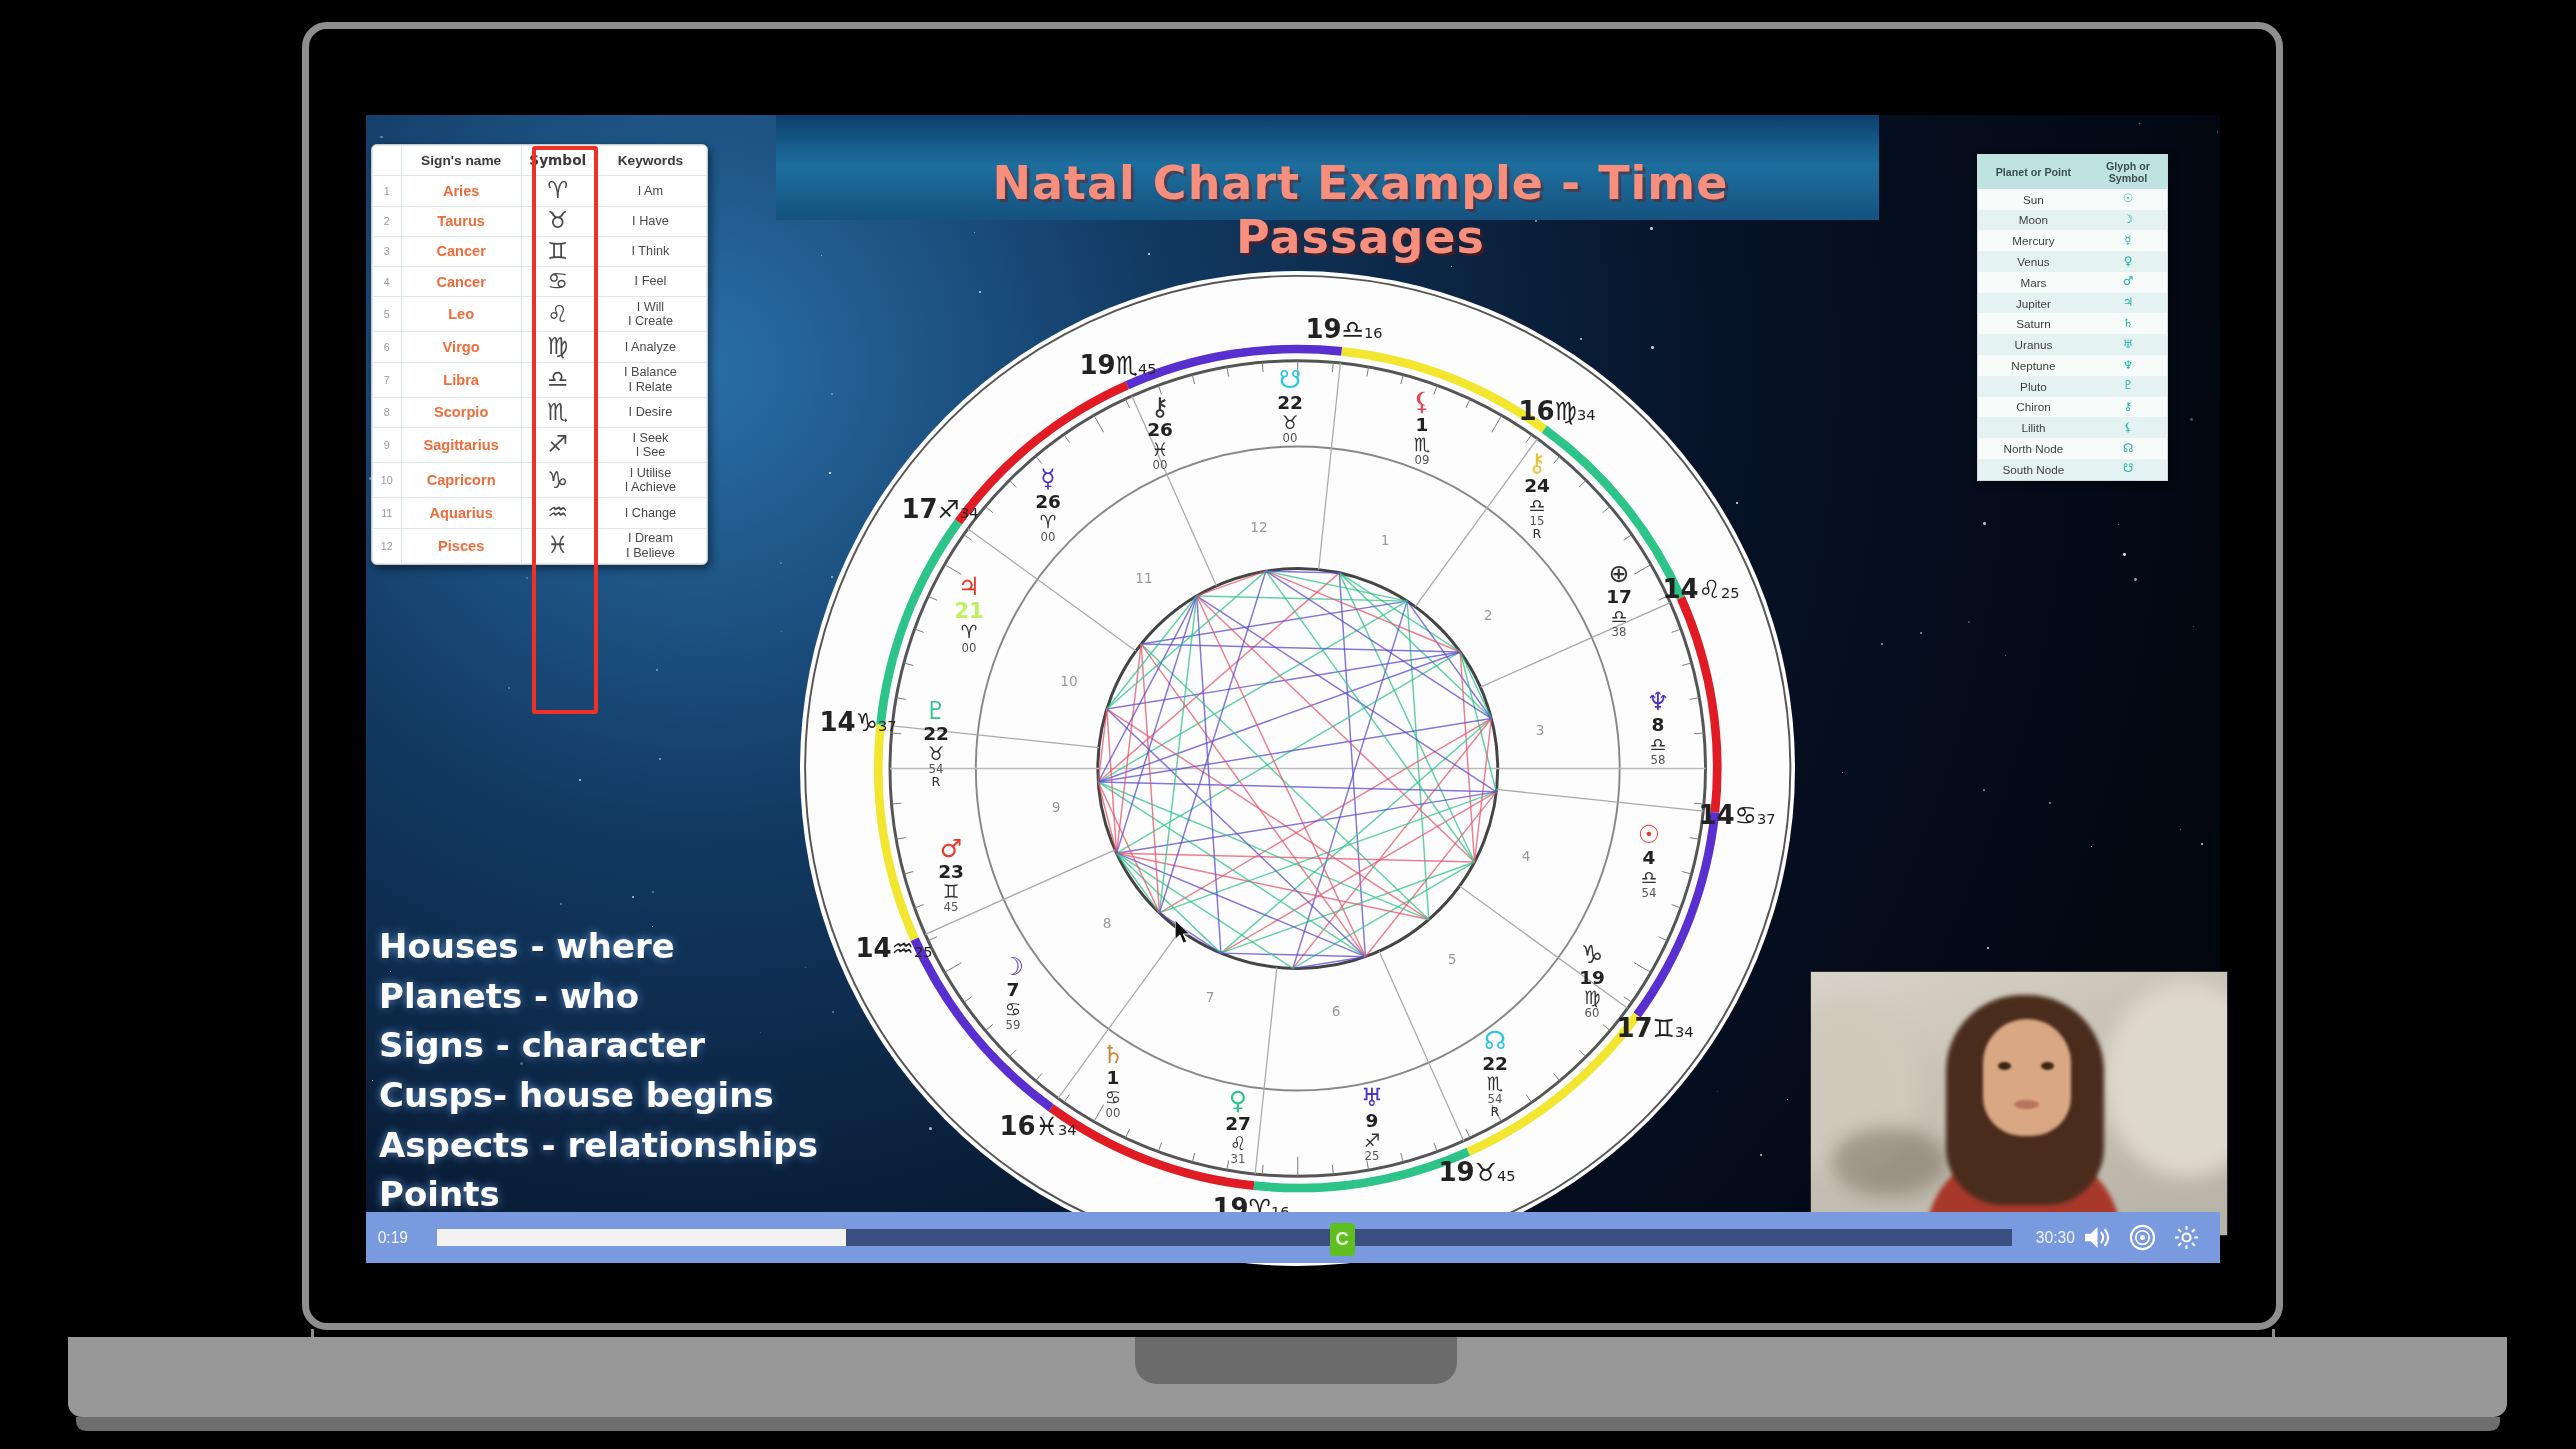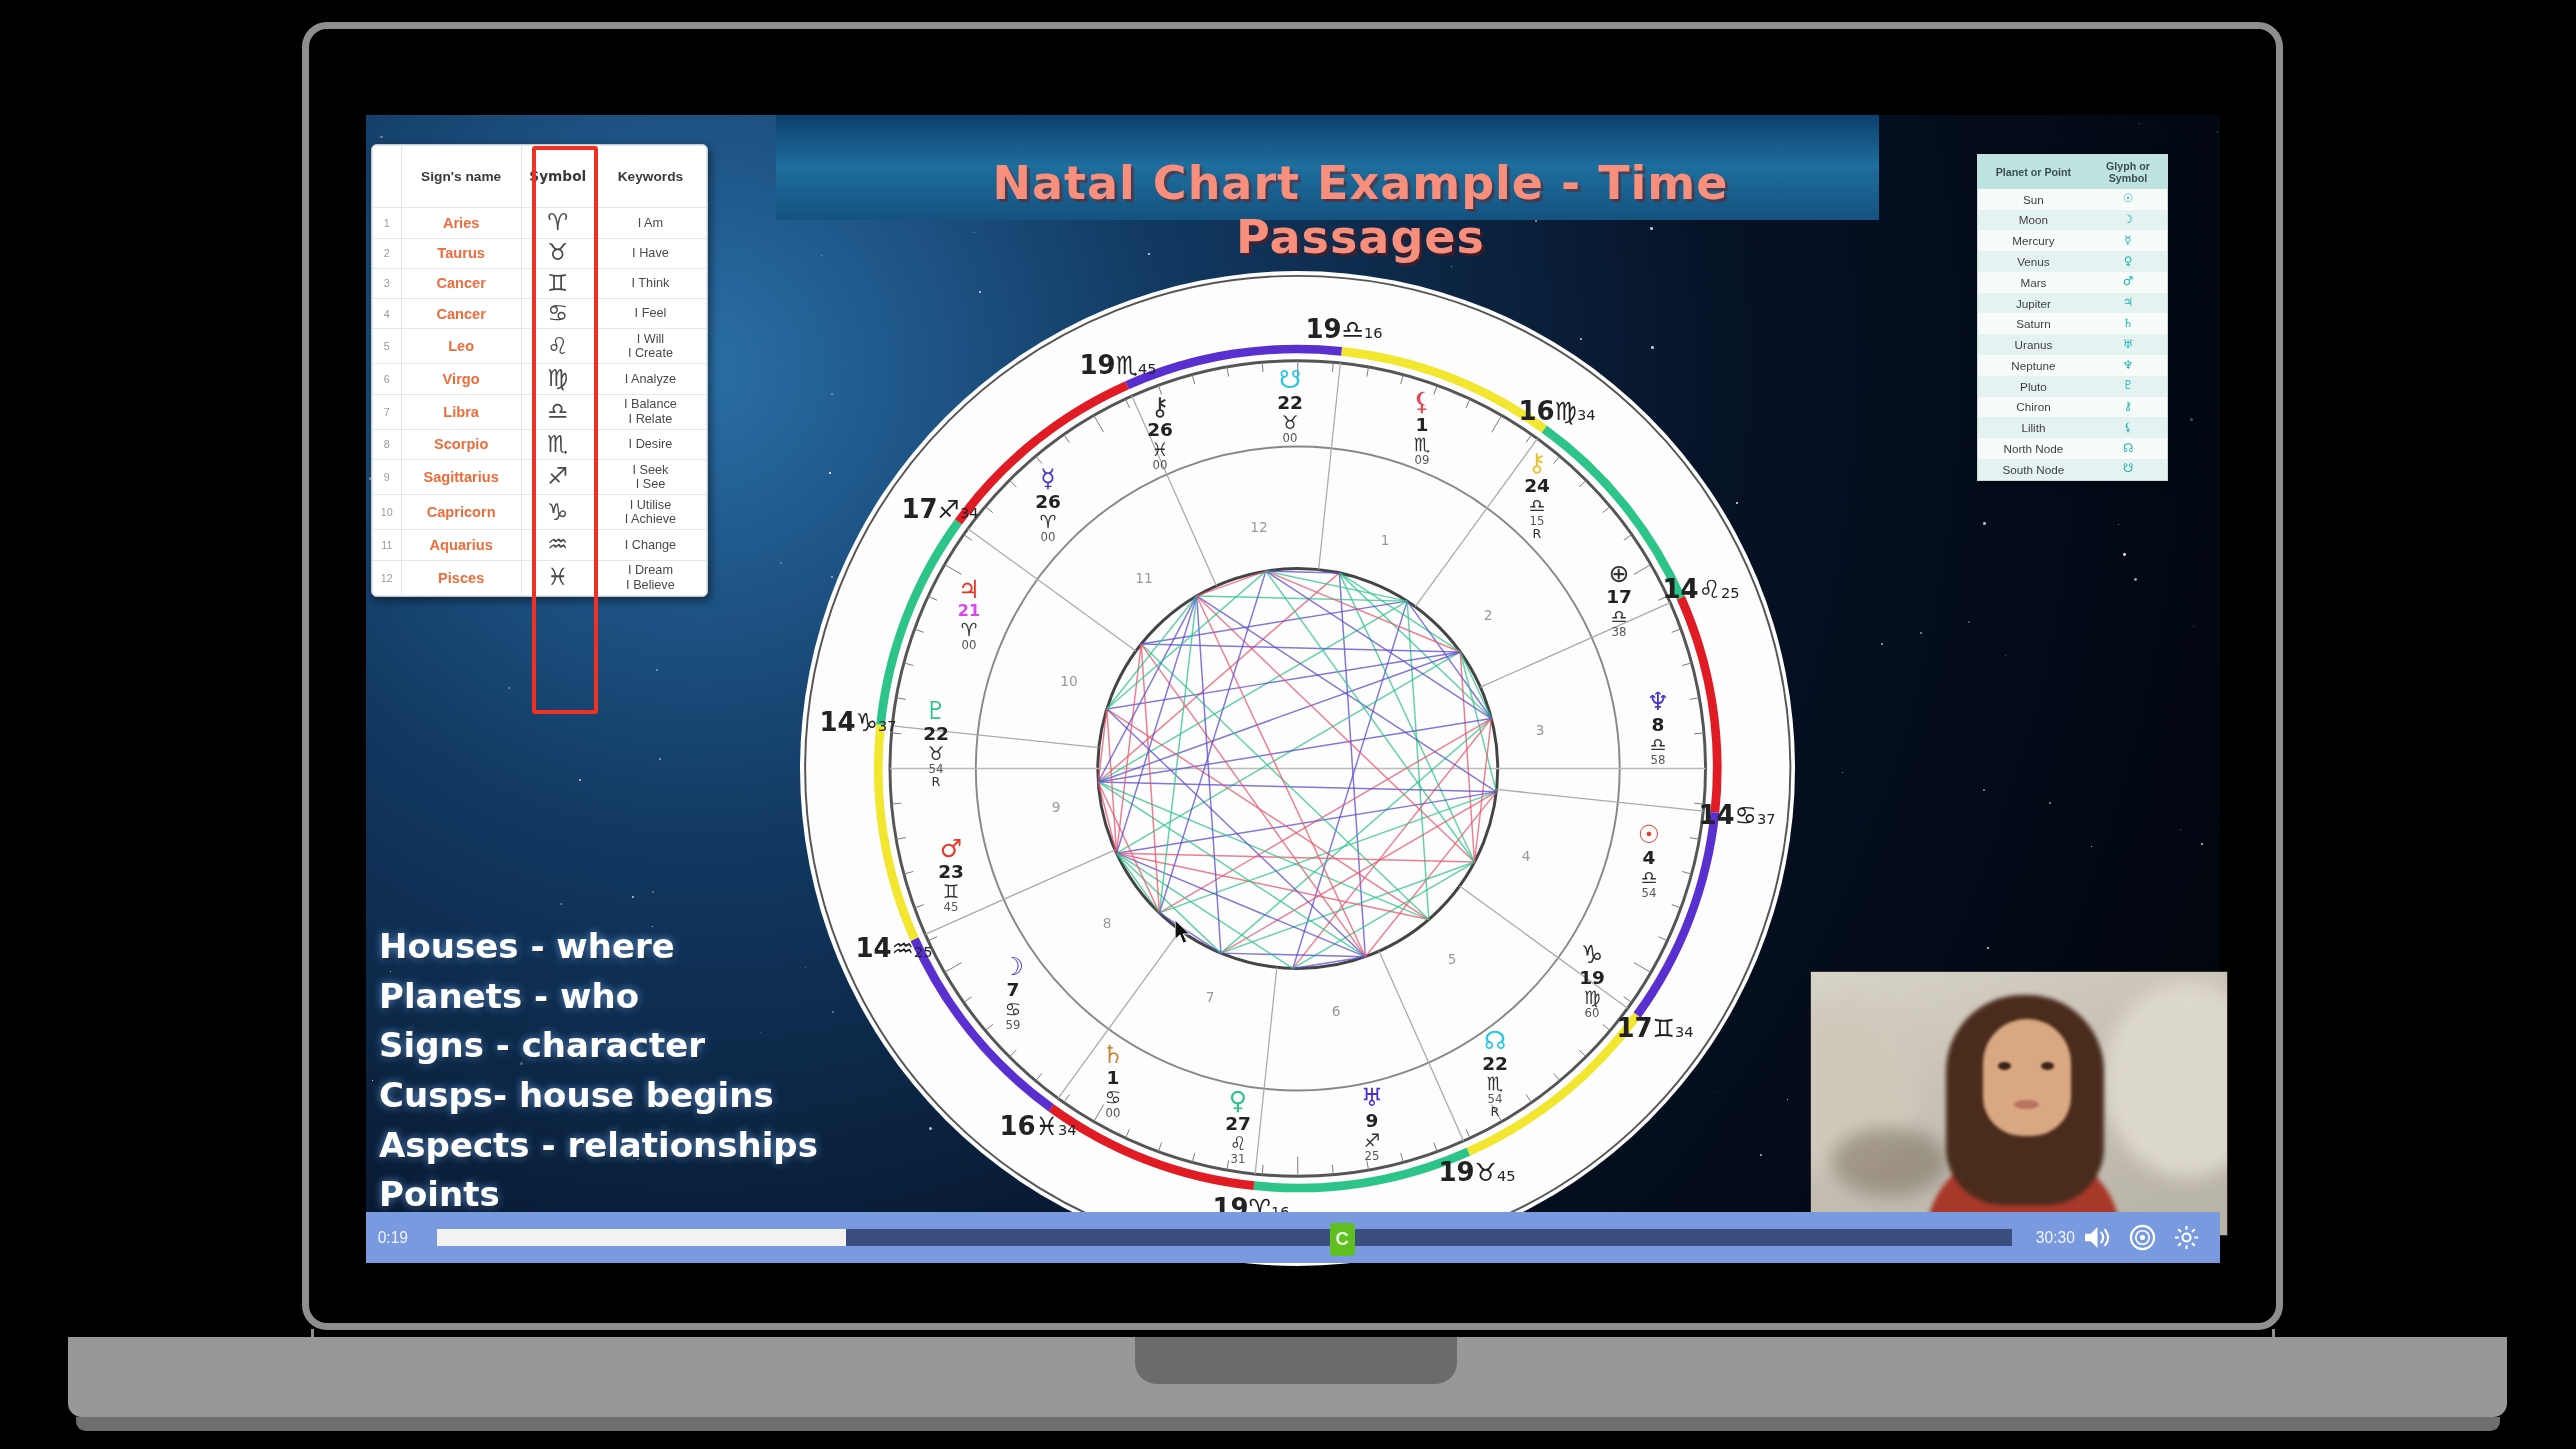--- a/index.html
+++ b/index.html
@@ -88,21 +88,21 @@
   }
   #signs-table table { border-collapse: collapse; width: 100%; }
   #signs-table th, #signs-table td {
     border: 1px solid #dfe7ef;
     padding: 2.9px 2px;
     text-align: center;
     vertical-align: middle;
   }
   #signs-table th {
     font-size: 13.7px; font-weight: 600; color:#3a3a3a; background:#fff;
-    padding: 23px 2px;
+    padding: 7px 2px;
   }
   .col-num { width: 25px; font-size: 10.7px; color:#9a9a9a; }
   .col-name { width: 105px; color:#ef6c3b; font-weight:700; font-size:14.6px; }
   .col-sym  { width: 64px; font-size: 23.4px; color:#4a4a4a; line-height:1; font-family:"DejaVu Sans", sans-serif;}
   .col-kw   { width: 98px; font-size: 12.7px; color:#4a4a4a; line-height:1.12; }
   #symbol-highlight {
     position:absolute; left:532px; top:146px;
     width: 66px; height: 568px;
     border: 4.9px solid #ee3124;
     border-radius: 2.9px;
@@ -800,21 +800,21 @@
       </div>
       <div style="position: absolute; transform: translate(-50%, -50%); text-align: center; line-height: 1.05; font-family: &quot;DejaVu Sans&quot;, sans-serif; white-space: nowrap; left: 136px; top: 472px;">
         <div style="font-size:25px;color:#2cc489">♇</div>
         <div style="font-size:18.5px;font-weight:700;color:#222">22</div>
         <div style="font-size:18.5px;color:#333">♉</div>
         <div style="font-size:11.7px;color:#555">54</div>
         <div style="font-size:12.7px;color:#333">R</div>
       </div>
       <div style="position: absolute; transform: translate(-50%, -50%); text-align: center; line-height: 1.05; font-family: &quot;DejaVu Sans&quot;, sans-serif; white-space: nowrap; left: 169px; top: 343px;">
         <div style="font-size:25px;color:#e8392a">♃</div>
-        <div style="font-size:16px;font-weight:700;color:#d946ef">21</div>
+        <div style="font-size:21px;font-weight:700;color:#bef264">21</div>
         <div style="font-size:18.5px;color:#333">♈</div>
         <div style="font-size:11.7px;color:#555">00</div>
       </div>
       <div style="position: absolute; transform: translate(-50%, -50%); text-align: center; line-height: 1.05; font-family: &quot;DejaVu Sans&quot;, sans-serif; white-space: nowrap; left: 248px; top: 234px;">
         <div style="font-size:25px;color:#4b35c7">☿</div>
         <div style="font-size:18.5px;font-weight:700;color:#222">26</div>
         <div style="font-size:18.5px;color:#333">♈</div>
         <div style="font-size:11.7px;color:#555">00</div>
       </div>
       <div style="position: absolute; transform: translate(-50%, -50%); text-align: center; line-height: 1.05; font-family: &quot;DejaVu Sans&quot;, sans-serif; white-space: nowrap; left: 360px; top: 162px;">

